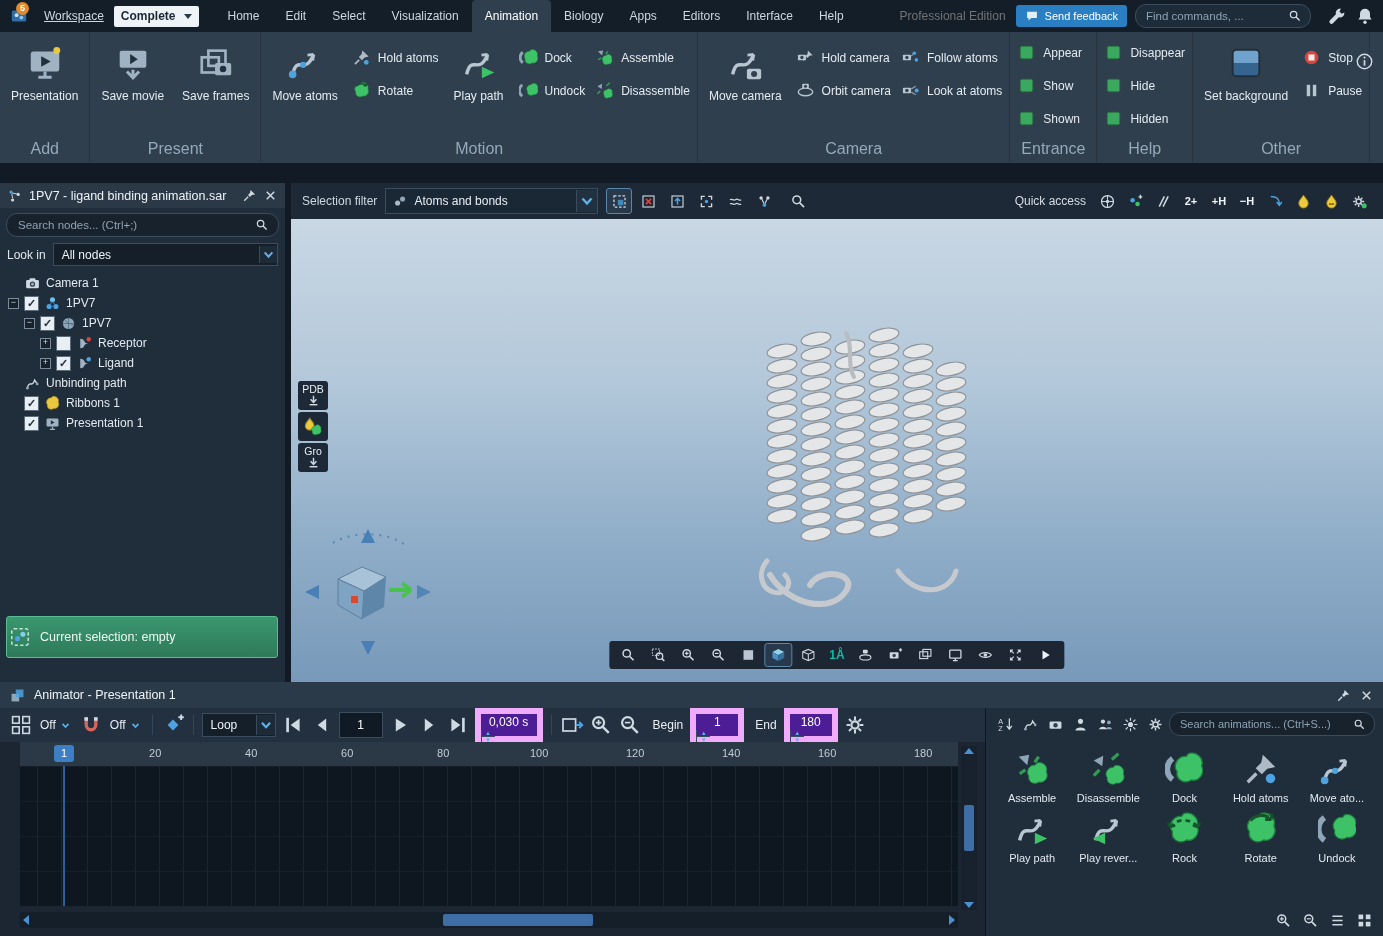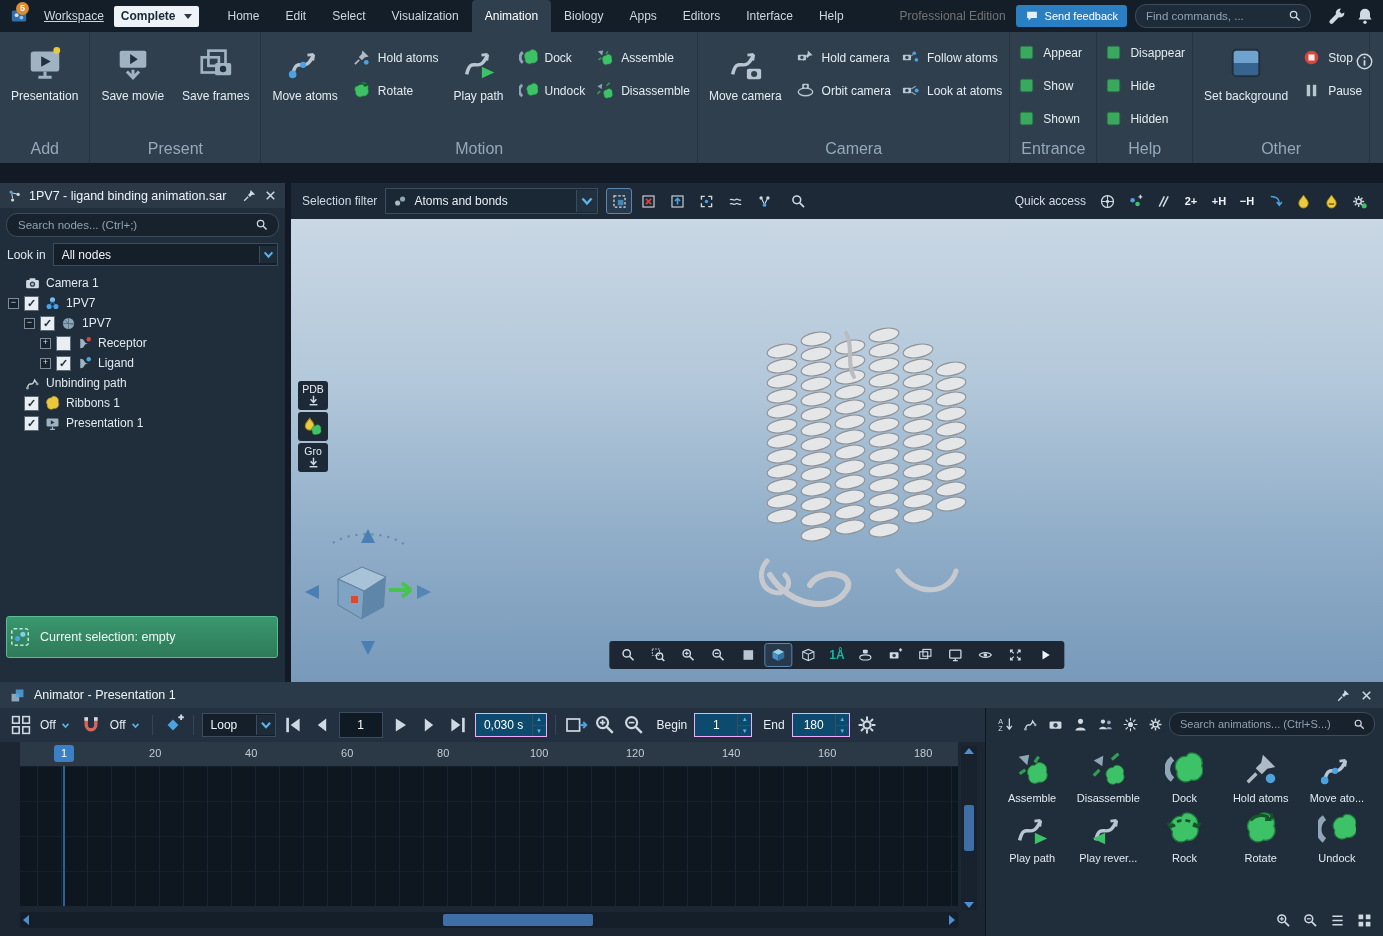--- a/index.html
+++ b/index.html
@@ -119,21 +119,21 @@
   .timeline-zone{position:absolute;left:0;top:0;width:985px;bottom:0;}
   .an-controls{height:34px;display:flex;align-items:center;gap:5px;padding:0 9px;background:#223040;}
   .ic-btn{width:24px;height:24px;display:flex;align-items:center;justify-content:center;background:none;border:none;padding:0;}
   .ic-btn .ic{width:17px;height:17px;}
   .mini-dd{display:flex;align-items:center;gap:3px;color:#e8eef4;padding:0 2px;}
   .mini-dd .chev{width:13px;height:13px;}
   .loopdd{display:flex;align-items:center;justify-content:space-between;background:#141f2a;border:1px solid #3b4c5c;
           height:22px;width:64px;padding:0 0 0 8px;color:#eef3f8;}
   .loopdd .chev{width:18px;height:20px;background:#1d2b38;border-left:1px solid #3b4c5c;display:flex;align-items:center;}
   .num-box{width:38px;height:22px;background:#101a25;border:1px solid #3b4c5c;color:#fff;text-align:center;font-size:12px;outline:none;}
-  .spin{display:flex;height:22px;border:1px solid #f0abfc;background:#0c4a6e;}
+  .spin{display:flex;height:22px;border:6px solid #f0abfc;background:#4c1d95;flex-direction:column;}
   .spin input{background:none;border:none;color:#fff;text-align:center;font-size:12px;outline:none;}
   .spin .w56{width:52px;} .spin .w40{width:38px;}
   .spin-btns{display:flex;flex-direction:column;width:13px;border-left:1px solid #3b4c5c;}
   .spin-btns span{flex:1;display:flex;align-items:center;justify-content:center;font-size:6px;color:#5db2e8;line-height:1;}
   .spin-btns span:first-child{border-bottom:1px solid #3b4c5c;}
   .vsep{width:1px;height:20px;background:#36465a;margin:0 3px;}
   .lbl{color:#e8eef4;margin:0 2px 0 6px;}
   .ruler{position:absolute;top:34px;left:20px;width:938px;height:24px;background:#2b3845;
          font-size:11px;color:#c2ccd6;border-bottom:1px solid #0c131c;}
   .tick{position:absolute;top:5px;width:26px;text-align:center;}

